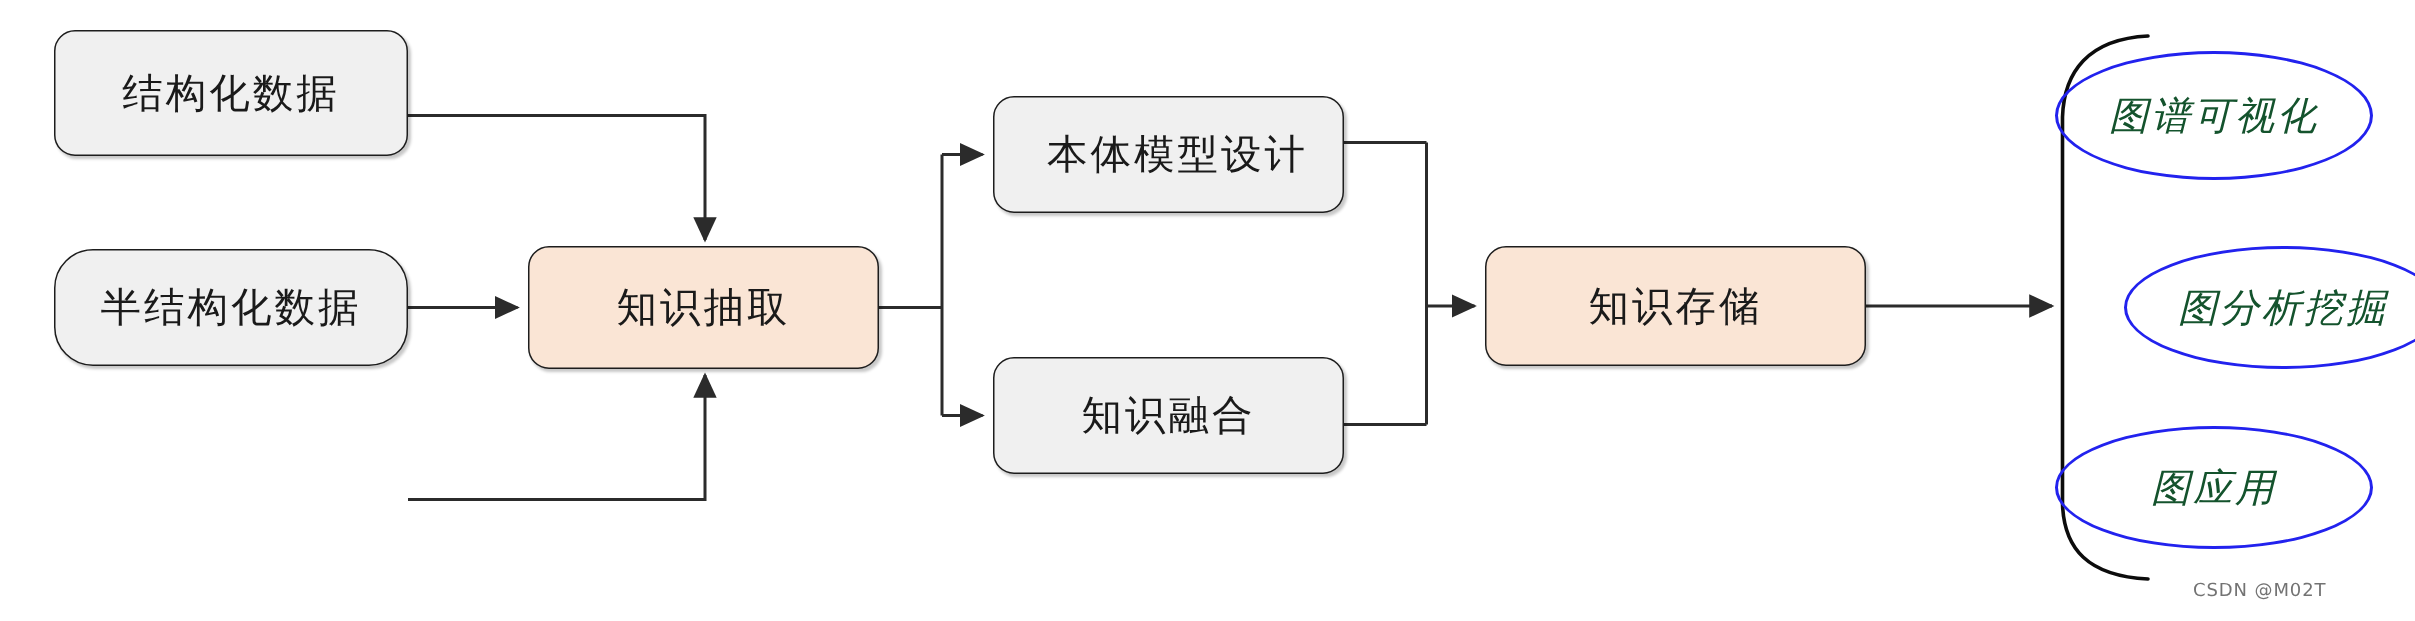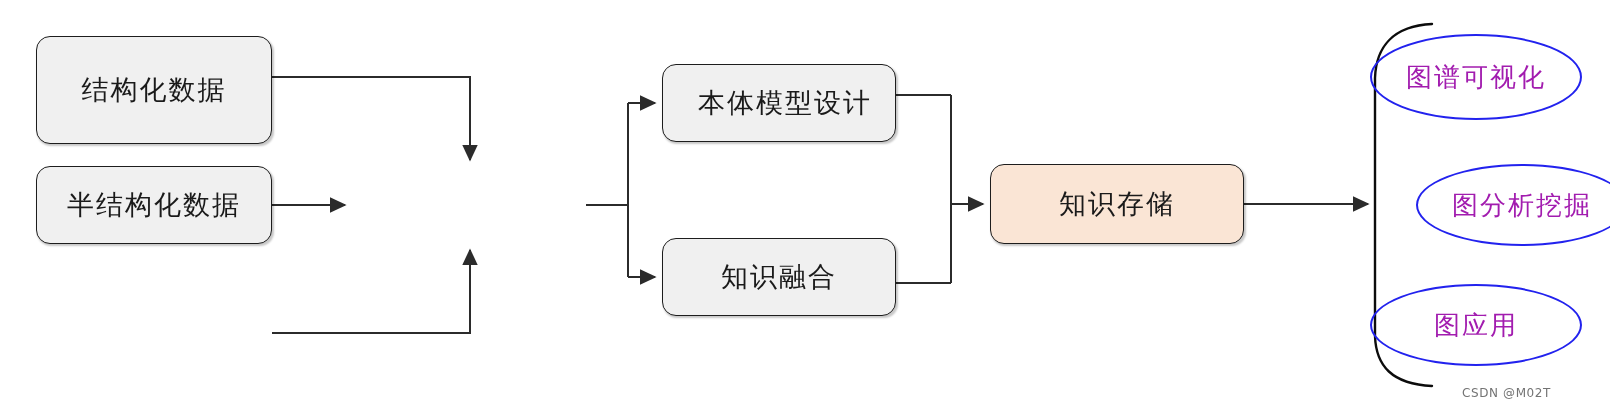--- a/index.html
+++ b/index.html
@@ -45,24 +45,25 @@
   }
   .ellipse {
     position: absolute;
     box-sizing: border-box;
     display: flex;
     align-items: center;
     justify-content: center;
     border: 2.2px solid #2222ee;
     border-radius: 50%;
     background: transparent;
-    color: #a21caf;
+    color: #14532d;
     font-size: 26px;
     letter-spacing: 2px;
     white-space: nowrap;
+    font-style: italic;
   }
   .watermark {
     position: absolute;
     color: #737373;
     font-family: "DejaVu Sans", "Liberation Sans", sans-serif;
     font-size: 12px;
     letter-spacing: 0.6px;
     white-space: nowrap;
   }
 </style>
@@ -101,29 +102,32 @@
 
       <path d="M951,204 L983,204" marker-end="url(#arrowhead)"></path>
 
       <path d="M1244,204 L1368,204" marker-end="url(#arrowhead)"></path>
     </g>
 
     <path d="M1432,24 C1392,26 1376,48 1375,78 L1375,336
              C1376,366 1392,384 1432,386" stroke="#0c0c0c" stroke-width="2.4" fill="none" stroke-linecap="round"></path>
   </svg>
 
-  <div class="node" style="left:36px; top:36px; width:236px; height:108px;">
+  <div class="node" style="left:36px; top:20px; width:236px; height:84px;">
     <span>结构化数据</span>
   </div>
 
-  <div class="node" style="left:36px; top:166px; width:236px; height:78px;">
+  <div class="node" style="left:36px; top:166px; width:236px; height:78px;border-radius:26px;">
     <span>半结构化数据</span>
   </div>
 
 
+  <div class="node accent" style="left:352px; top:164px; width:234px; height:82px;">
+    <span>知识抽取</span>
+  </div>
 
   <div class="node" style="left:662px; top:64px; width:234px; height:78px;padding-left:12px;">
     <span>本体模型设计</span>
   </div>
 
   <div class="node accent" style="left:990px; top:164px; width:254px; height:80px;">
     <span>知识存储</span>
   </div>
 
   <div class="node" style="left:662px; top:238px; width:234px; height:78px;">

